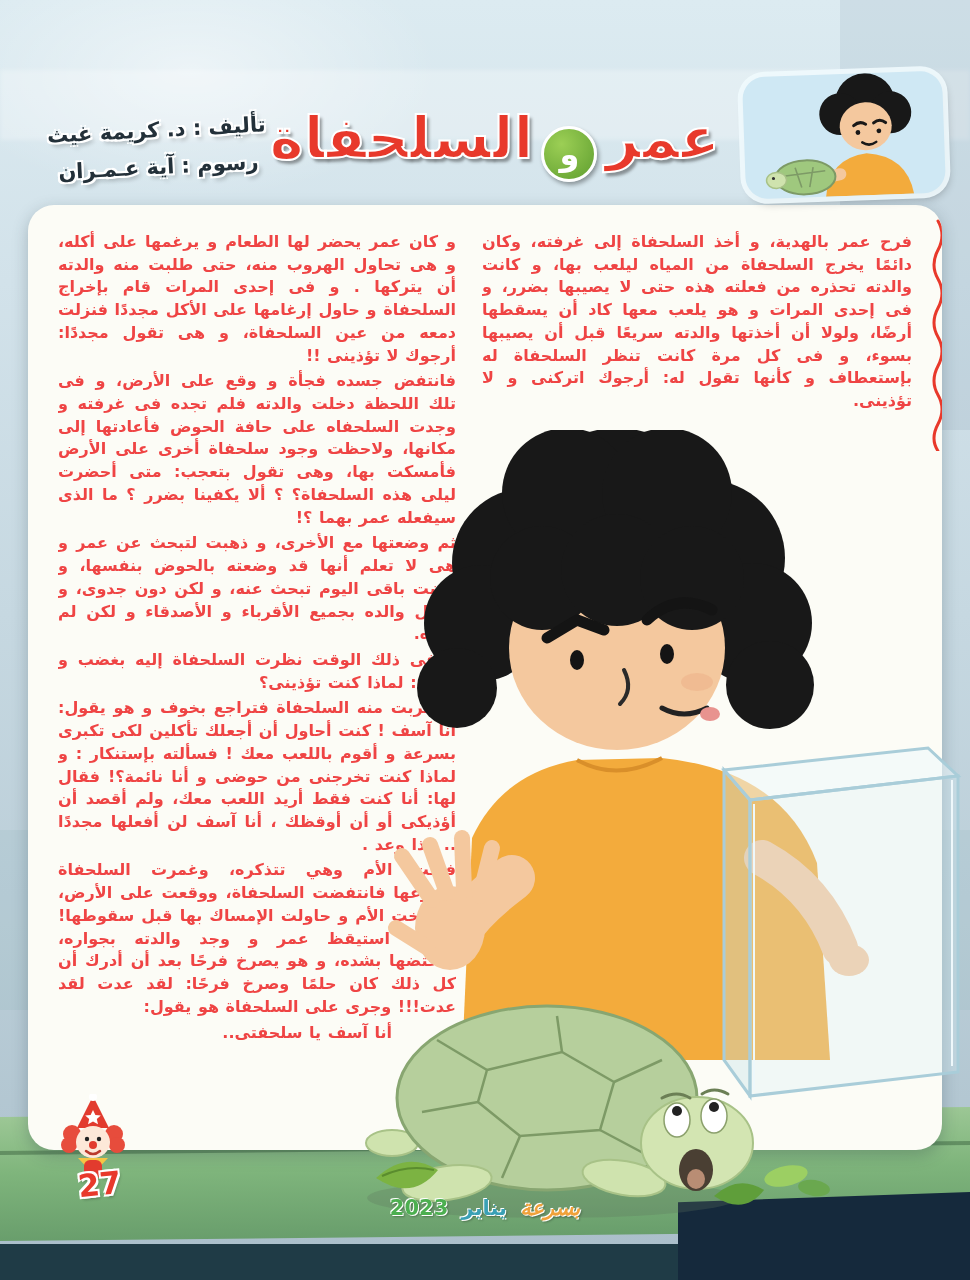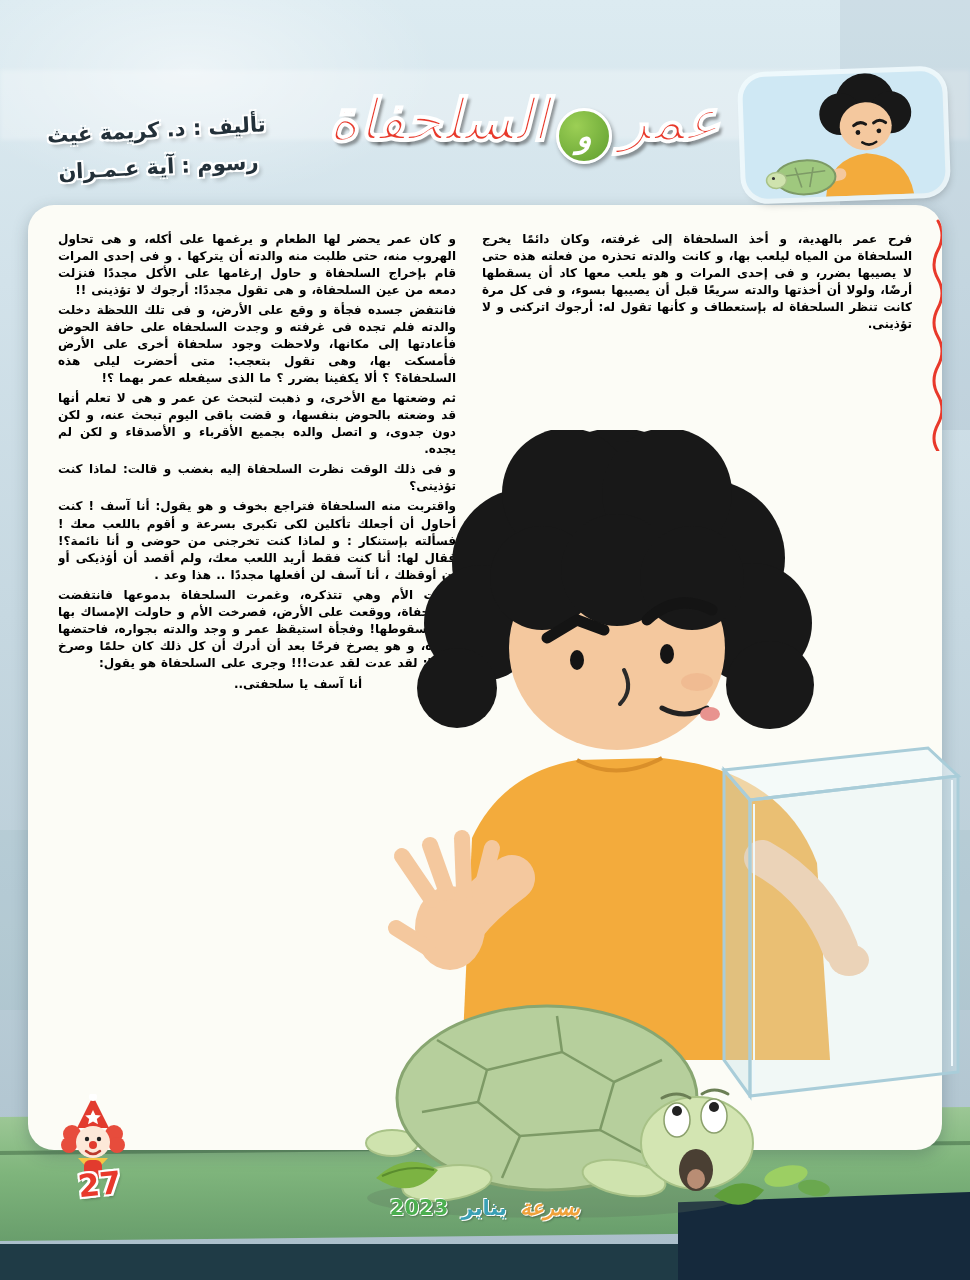--- a/index.html
+++ b/index.html
@@ -19,21 +19,21 @@
   
   .watermark-circle { position:absolute; right:64px; top:462px; width:88px; height:88px;
     border:11px solid rgba(255,255,255,.45); border-radius:50%; opacity:.45; }
   .watermark-circle::after { content:""; position:absolute; left:14px; top:14px; width:36px; height:36px;
     border:8px solid rgba(200,215,220,.5); border-radius:50%; }
 
   
   .credits { position:absolute; top:112px; left:48px; z-index:4; transform:rotate(-3deg);
     direction:rtl; text-align:center; font-weight:bold; font-size:21px; color:#233039; line-height:1.75;
     text-shadow:-2px -2px 0 #fff,2px -2px 0 #fff,-2px 2px 0 #fff,2px 2px 0 #fff,3px 4px 4px rgba(0,0,0,.25); }
-  .title { position:absolute; top:86px; right:250px; z-index:4; direction:rtl; white-space:nowrap;font-style:italic; }
+  .title { position:absolute; top:104px; right:250px; z-index:4; direction:rtl; white-space:nowrap; }
   .title .word { font-size:58px; font-weight:bold; color:#e8392b;
     -webkit-text-stroke:2px #ffffff;
     text-shadow:3px 4px 3px rgba(40,40,40,.45); }
   .title .conj {
     display:inline-block; width:56px; height:56px; margin:0 8px; vertical-align:middle;
     background:radial-gradient(circle at 35% 30%, #9ccf55, #5f9e2f);
     border:3px solid #ffffff; border-radius:50%; text-align:center; line-height:50px;
     color:#ffffff; font-size:32px; font-weight:bold; box-shadow:2px 3px 4px rgba(0,0,0,.35); }
 
   .thumb { position:absolute; top:74px; right:26px; z-index:4; width:200px; height:122px;
@@ -43,22 +43,22 @@
   
   .panel { position:absolute; left:28px; top:205px; width:914px; height:945px; z-index:2;
     background:#fcfcf6; border-radius:26px; padding:26px 30px;
     box-shadow:0 5px 16px rgba(40,60,70,.28); overflow:hidden; }
   .panel-squiggle { position:absolute; right:-4px; top:14px; z-index:3; }
 
   .cols { display:flex; direction:rtl; gap:26px; height:100%; }
   .col-start { width:430px; height:242px; overflow:hidden; }
   .col-continue { flex:1; overflow:hidden; }
   .cols p { margin:0 0 3px 0; direction:rtl; text-align:justify; font-weight:bold;
-    font-size:12px; line-height:1.42; color:#000000; word-spacing:1px; }
-  .cols p.short { text-align:right; margin-right:94px; margin-top:4px; }
+    font-size:16px; line-height:1.42; color:#ef4444; word-spacing:1px; }
+  .cols p.short { text-align:right; margin-right:64px; margin-top:4px; }
 
   
   .illustration { position:absolute; left:362px; top:430px; width:608px; height:800px; z-index:5; pointer-events:none; }
 
   
   .table-green { position:absolute; left:0; right:0; top:1112px; height:124px; z-index:1;
     background:linear-gradient(180deg,#9cc795 0%,#7fb57c 45%,#699e6c 100%); transform:skewY(-0.6deg); }
   .table-green::after { content:""; position:absolute; left:0; right:0; top:34px; height:4px; background:rgba(50,90,55,.45); }
   .strip-dark { position:absolute; left:0; right:0; bottom:0; height:36px; background:#1f3b46; z-index:3; }
   .slab-navy { position:absolute; right:0; bottom:0; width:292px; height:88px; background:#15293c;

